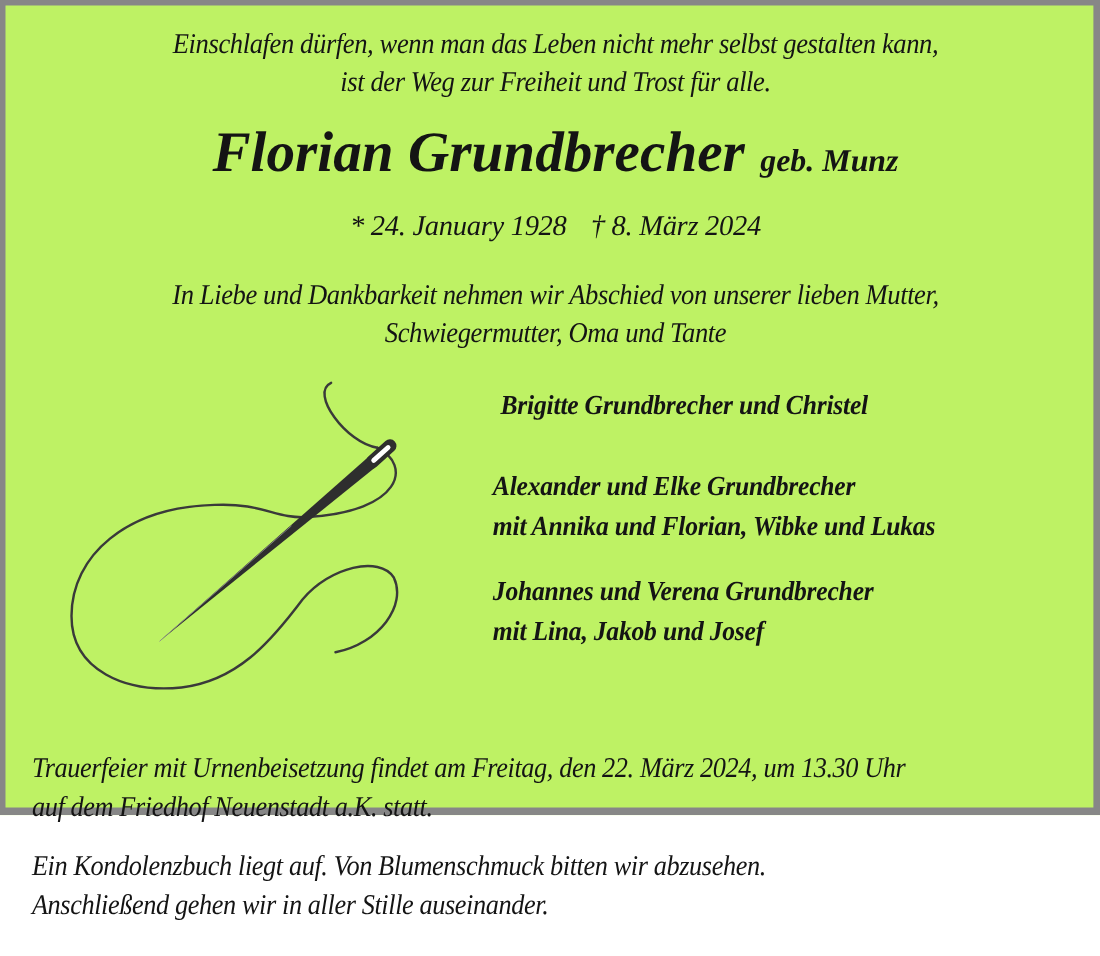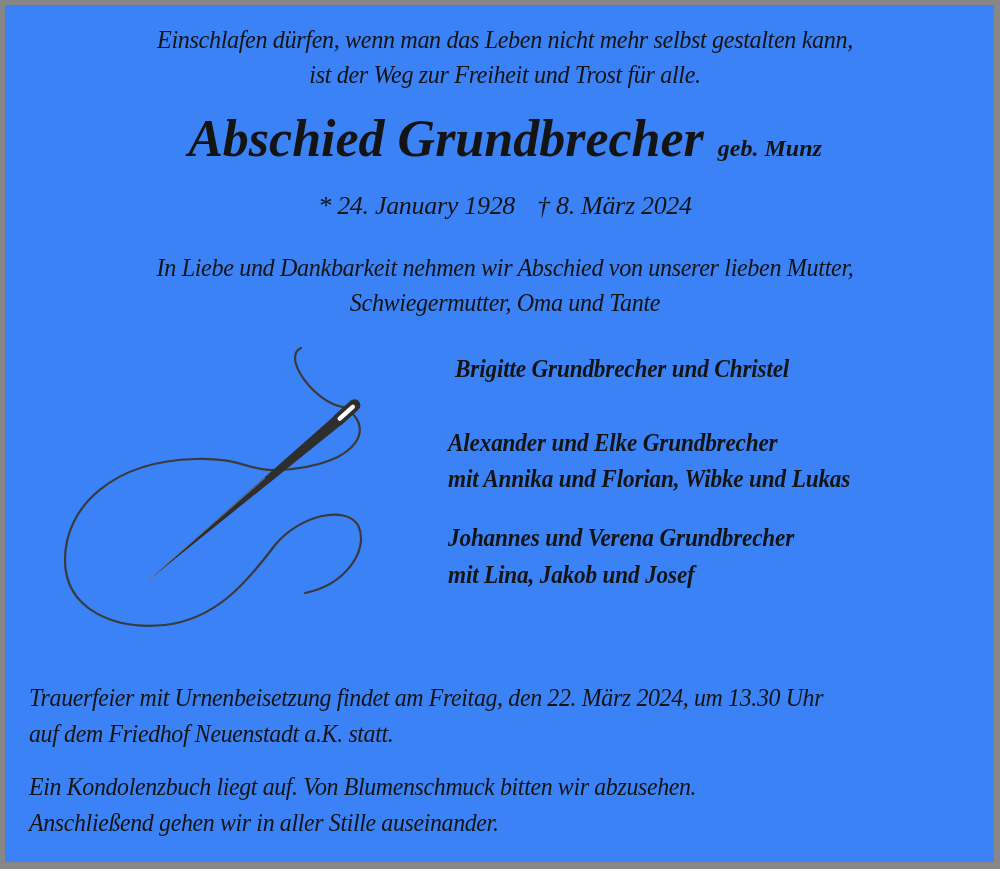--- a/index.html
+++ b/index.html
@@ -11,27 +11,27 @@
       width: 1000px;
       height: 869px;
       position: relative;
       overflow: hidden;
       font-family: "Liberation Serif", "DejaVu Serif", serif;
       color: #141414;
     }
     .frame {
       position: absolute;
       left: 0; top: 0;
-      width: 1000px; height: 869px;
+      width: 1000px; height: 741px;
       box-sizing: border-box;
       border-top: 5px solid #878787;
       border-left: 5px solid #878787;
       border-right: 6px solid #878787;
       border-bottom: 7px solid #878787;
-      background: #3b82f6;
+      background: #bef264;
       font-family: Liberation Serif, serif;
     }
     .line {
       position: absolute;
       white-space: nowrap;
       font-style: italic;
     }
     .center {
       left: 0;
       width: 1000px;
@@ -43,21 +43,21 @@
       transform: scaleX(0.93);
       transform-origin: 500px 0;
     }
     .title {
       top: 104px;
       font-size: 52px;
       font-weight: bold;
       letter-spacing: 0px;
     }
     .title .maiden {
-      font-size: 24px;
+      font-size: 29px;
       margin-left: 14px;
     }
     .dates {
       top: 186px;
       font-size: 26px;
       letter-spacing: -0.3px;
     }
     .dates .dagger {
       margin-left: 22px;
     }
@@ -91,21 +91,21 @@
   </style>
 </head>
 <body>
 
 <div class="frame">
 
   <div class="line center motto" style="top:20px;">Einschlafen dürfen, wenn man das Leben nicht mehr selbst gestalten kann,</div>
   <div class="line center motto" style="top:55px;">ist der Weg zur Freiheit und Trost für alle.</div>
 
   <div class="line center title">
-    <span>Abschied Grundbrecher</span><span class="maiden">geb. Munz</span>
+    <span>Florian Grundbrecher</span><span class="maiden">geb. Munz</span>
   </div>
 
   <div class="line center dates">
     <span>* 24. January 1928</span><span class="dagger">† 8. März 2024</span>
   </div>
 
   <div class="line center intro" style="top:248px;">In Liebe und Dankbarkeit nehmen wir Abschied von unserer lieben Mutter,</div>
   <div class="line center intro" style="top:283px;">Schwiegermutter, Oma und Tante</div>
 
   <svg class="needle" viewBox="0 0 400 300" xmlns="http://www.w3.org/2000/svg">

